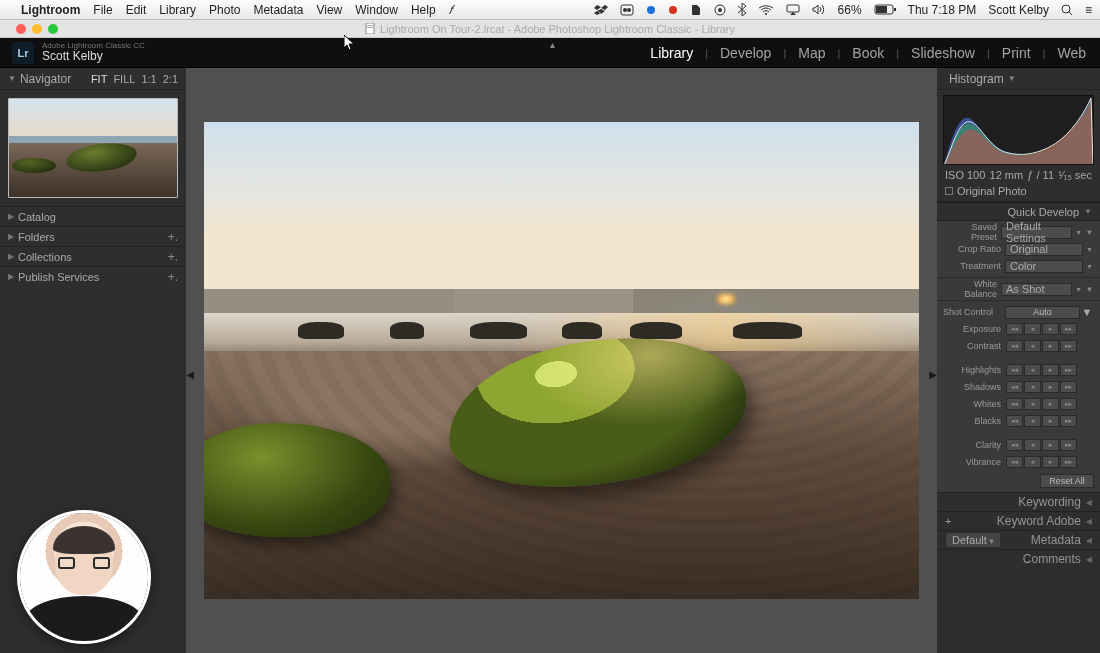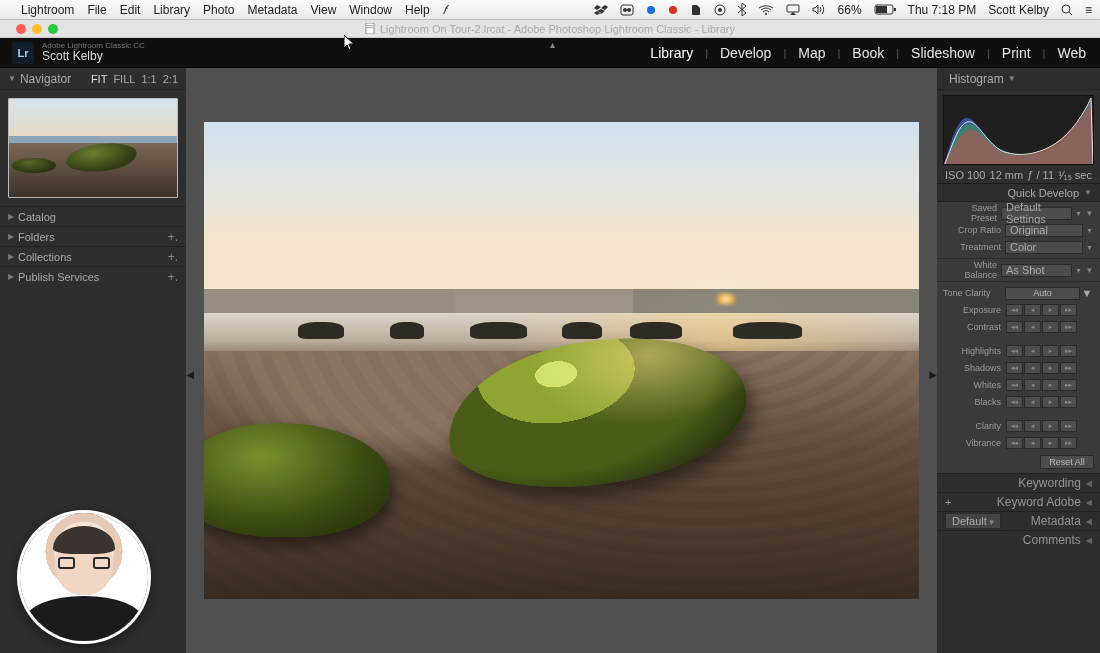--- a/index.html
+++ b/index.html
@@ -17,39 +17,39 @@
     --content-bg:#505050;
   }
   *{box-sizing:border-box;font-family:"Helvetica Neue",Arial,sans-serif;font-size:11px;color:var(--text-dim);}
   html,body{margin:0;padding:0;width:1100px;height:653px;overflow:hidden;background:#fff;}
   
   .macbar{height:20px;background:linear-gradient(#fcfcfc,#e8e8e8);display:flex;align-items:center;padding:0 8px;border-bottom:1px solid #bfbfbf;}
   .macbar .left,.macbar .right{display:flex;align-items:center;gap:13px;}
   .macbar .left span,.macbar .right span{color:#222;font-size:12px;}
   .macbar .right{margin-left:auto;gap:12px;}
   .macbar .apple{font-size:13px;color:#222;}
-  .macbar .appname{font-weight:400;}
+  .macbar .appname{font-weight:700;}
   .macbar svg{display:block;}
   
   .winbar{height:18px;background:#e3e3e3;border-bottom:1px solid #c8c8c8;position:relative;display:flex;align-items:center;padding-left:8px;}
   .traffic{display:flex;gap:6px;padding-left:8px;}
   .traffic span{width:10px;height:10px;border-radius:50%;display:block;}
   .tl-close{background:#ff5f57;}
   .tl-min{background:#ffbd2e;}
   .tl-max{background:#28c840;}
   .winbar .title{position:absolute;left:50%;transform:translateX(-50%);color:#444;font-size:11px;display:flex;align-items:center;gap:4px;}
   
   .lr-header{height:30px;background:var(--header-bg);display:flex;align-items:center;padding:0 12px;border-bottom:1px solid #000;}
   .lr-logo{width:22px;height:22px;background:#0f1d29;border-radius:3px;display:flex;align-items:center;justify-content:center;margin-right:8px;}
   .lr-logo span{color:#a8cfe8;font-size:11px;font-weight:600;}
   .lr-idblock{display:flex;flex-direction:column;line-height:1.05;}
   .lr-idblock .prod{font-size:8px;color:#777;}
   .lr-idblock .user{font-size:12px;color:#ddd;}
   .lr-modules{margin-left:auto;display:flex;align-items:center;gap:10px;}
-  .lr-modules .mod{font-size:14px;color:#e5e5e5;padding:0 2px;cursor:pointer;}
+  .lr-modules .mod{font-size:14px;color:#a3a3a3;padding:0 2px;cursor:pointer;}
   .lr-modules .mod.active{color:#fff;font-weight:500;}
   .lr-modules .sep{color:#555;}
   .module-arrow{position:absolute;left:50%;top:39px;color:#888;font-size:10px;}
   
   .lr-body{display:flex;height:585px;background:var(--content-bg);}
   .left-rail{width:186px;background:var(--panel-dark);display:flex;flex-direction:column;}
   .right-rail{width:163px;background:var(--panel-dark);display:flex;flex-direction:column;}
   .center{flex:1;position:relative;background:var(--content-bg);display:flex;align-items:center;justify-content:center;}
   
   .panel-head{height:22px;display:flex;align-items:center;padding:0 8px;background:var(--panel-dark);border-bottom:1px solid #222;}
@@ -353,20 +353,24 @@
         <path d="M0 70 C8 55 16 36 26 34 C36 32 46 53 62 58 C80 63 98 58 114 46 C130 34 144 16 149 4 L150 70 Z" fill="#c94d4d" opacity=".55"></path>
         <path d="M0 70 C8 52 14 28 24 26 C34 24 44 50 60 56 C78 62 96 58 112 48 C128 38 142 16 148 2 L150 70 Z" fill="none" stroke="#e8e8e8" stroke-width="1"></path>
       </svg>
     </div>
     <div class="histo-meta">
       <span>ISO 100</span>
       <span>12 mm</span>
       <span>ƒ / 11</span>
       <span>¹⁄₁₅ sec</span>
     </div>
+    <div class="histo-chk">
+      <span class="box"></span>
+      <span>Original Photo</span>
+    </div>
 
     <div class="section-title">
       <span>Quick Develop</span>
       <span class="tri">▼</span>
     </div>
     <div class="qd">
       <div class="qd-row">
         <span class="lbl">Saved Preset</span>
         <span class="val">
             <span>Default Settings</span>
@@ -392,21 +396,21 @@
       <div class="qd-row">
         <span class="lbl">White Balance</span>
         <span class="val">
             <span>As Shot</span>
           </span>
         <span class="dd">▾</span>
         <span class="dd">▼</span>
       </div>
       <div class="qd-sep"></div>
       <div class="qd-sub">
-        <span class="lbl">Tone Clarity</span>
+        <span class="lbl">Shot Control</span>
         <span class="btn">Auto</span>
         <span class="dd" style="width:14px;text-align:center;">▼</span>
       </div>
       <div id="tone-sliders">
           <div class="qd-row">
             <span class="lbl indent">Exposure</span>
             <span class="chips">
               <span class="chip">◂◂</span>
               <span class="chip">◂</span>
               <span class="chip">▸</span>

